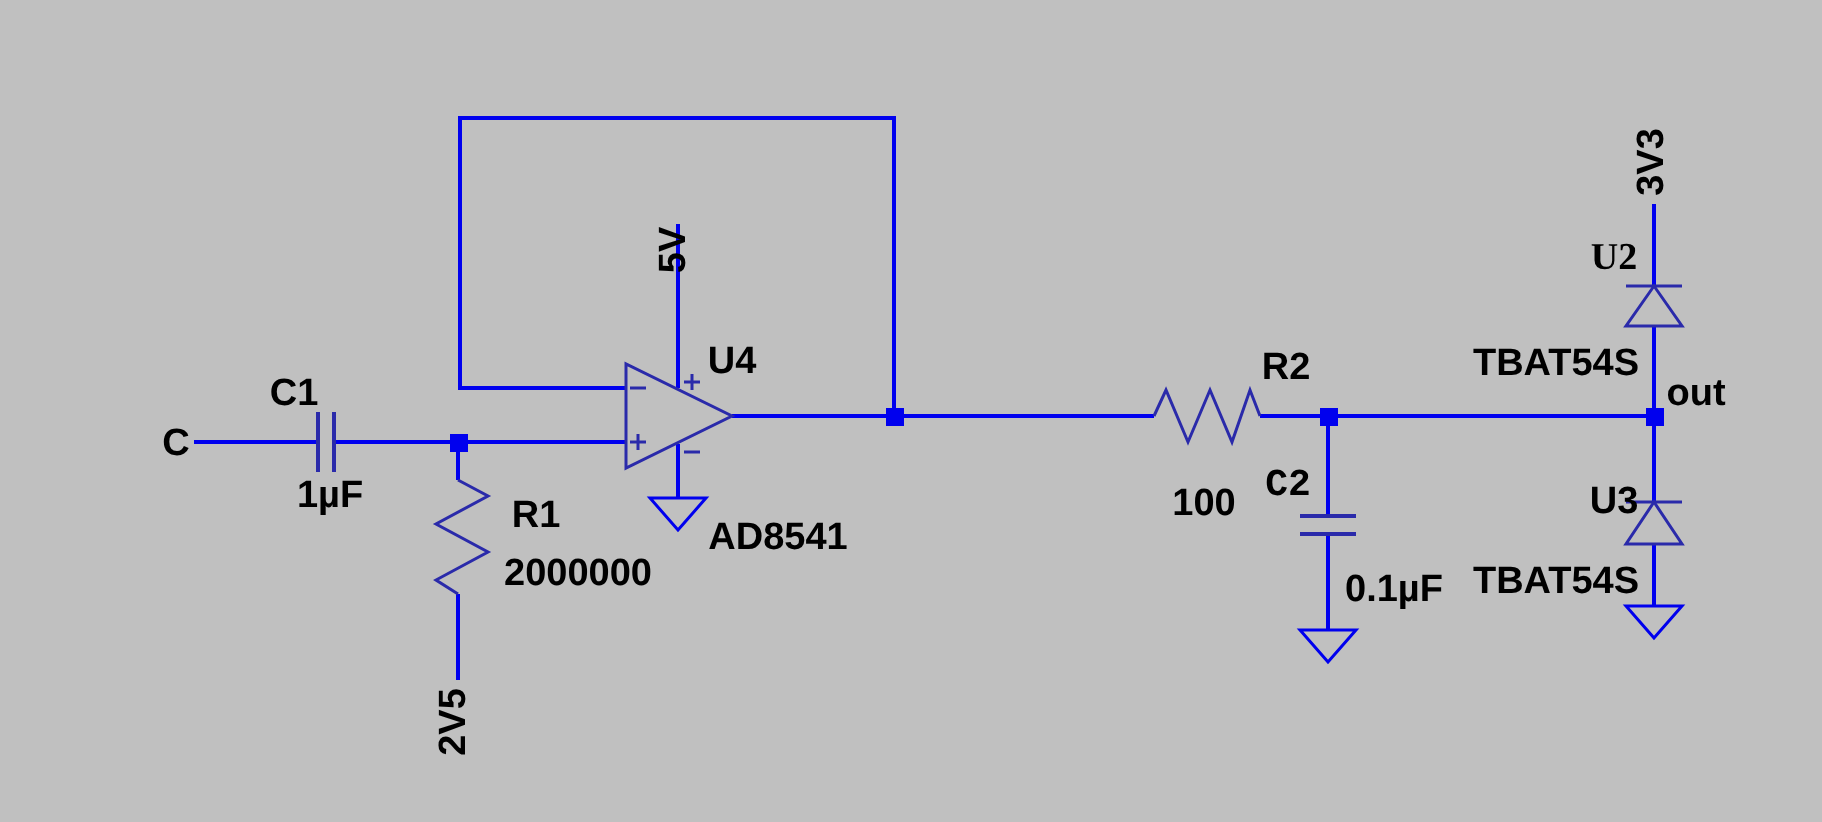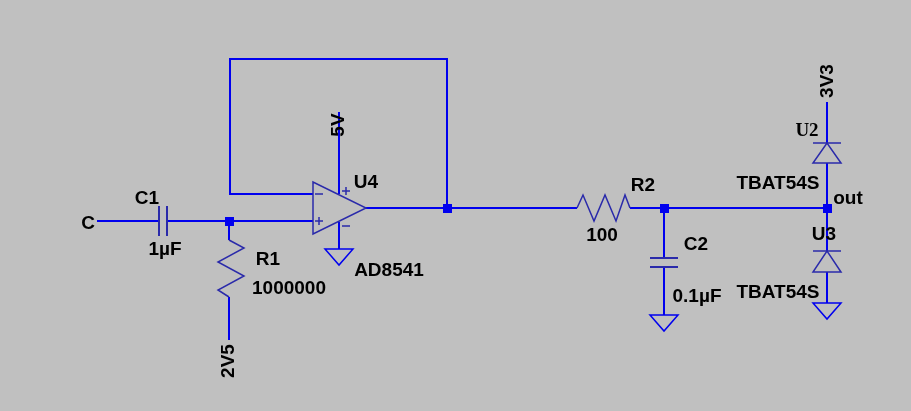--- a/index.html
+++ b/index.html
@@ -80,29 +80,29 @@
       <rect x="443" y="204" width="9" height="9"></rect>
       <rect x="660" y="204" width="9" height="9"></rect>
       <rect x="823" y="204" width="9" height="9"></rect>
     </g>
   </svg>
 
   <div class="lbl" style="left:88px;top:222px;">C</div>
   <div class="lbl" style="left:147px;top:197px;">C1</div>
   <div class="lbl" style="left:165px;top:248px;">1µF</div>
   <div class="lbl" style="left:268px;top:258px;">R1</div>
-  <div class="lbl" style="left:289px;top:287px;">1000000</div>
+  <div class="lbl" style="left:289px;top:287px;">2000000</div>
   <div class="lbl rot" style="left:227px;top:361px;">2V5</div>
   <div class="lbl rot" style="left:337px;top:125px;">5V</div>
   <div class="lbl" style="left:366px;top:181px;text-align:center;">U4</div>
   <div class="lbl" style="left:389px;top:237px;margin-top:32px;">AD8541</div>
   <div class="lbl" style="left:603px;top:184px;margin-left:40px;">R2</div>
-  <div class="lbl" style="left:602px;top:234px;">100</div>
-  <div class="lbl" style="left:696px;top:243px;">C2</div>
+  <div class="lbl" style="left:602px;top:252px;">100</div>
+  <div class="lbl" style="left:644px;top:243px;font-family:Liberation Mono, monospace;">C2</div>
   <div class="lbl" style="left:697px;top:295px;">0.1µF</div>
   <div class="lbl" style="left:778px;top:182px;">TBAT54S</div>
   <div class="lbl" style="left:807px;top:129px;font-family:Liberation Serif, serif;">U2</div>
   <div class="lbl rot" style="left:826px;top:81px;">3V3</div>
   <div class="lbl" style="left:848px;top:197px;">out</div>
-  <div class="lbl" style="left:807px;top:233px;margin-left:17px;">U3</div>
+  <div class="lbl" style="left:807px;top:251px;">U3</div>
   <div class="lbl" style="left:778px;top:291px;">TBAT54S</div>
 
 </div>
 
 </body></html>

